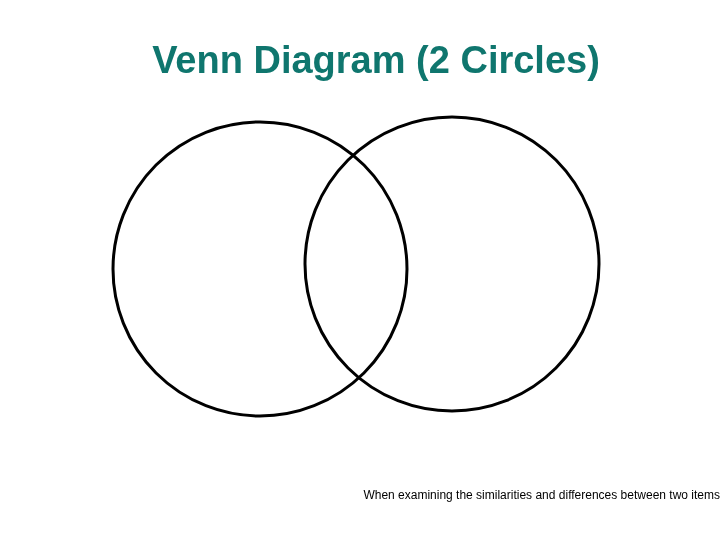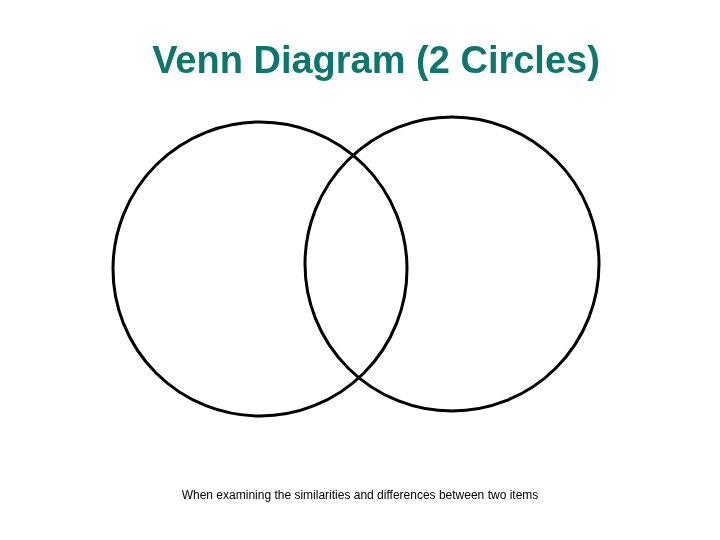--- a/index.html
+++ b/index.html
@@ -34,21 +34,21 @@
     left: 0;
     top: 0;
     width: 720px;
     height: 540px;
   }
   .caption {
     position: absolute;
     top: 488px;
     left: 0;
     width: 100%;
-    text-align: center;
+    text-align: right;
     font-family: "Liberation Sans", sans-serif;
     font-size: 12px;
     font-weight: normal;
     line-height: 15px;
     color: #000000;
     white-space: nowrap;
   }
 </style>
 </head>
 <body>

